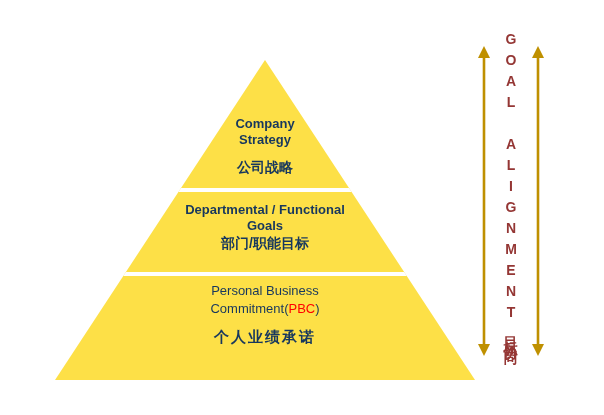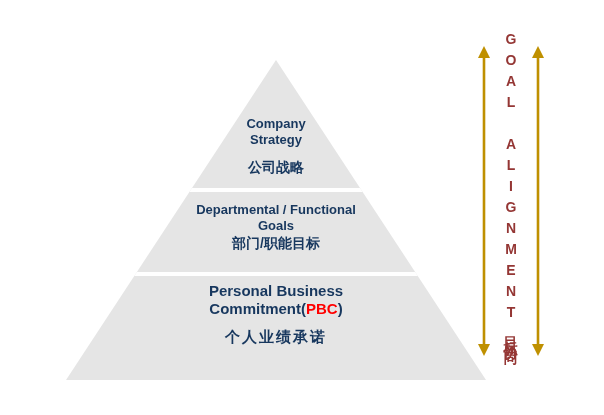--- a/index.html
+++ b/index.html
@@ -14,25 +14,25 @@
   .stage {
     position: relative;
     width: 604px;
     height: 415px;
     background: #ffffff;
   }
 
   
   .pyramid {
     position: absolute;
-    left: 66px;
+    left: 55px;
     top: 60px;
     width: 420px;
     height: 320px;
-    background: #e5e5e5;
+    background: #fde047;
     clip-path: polygon(50% 0%, 100% 100%, 0% 100%);
   }
   .divider {
     position: absolute;
     left: 0;
     right: 0;
     height: 4px;
     background: #ffffff;
   }
   .divider.d1 { top: 128px; }
@@ -56,22 +56,22 @@
   }
   .zh {
     font-weight: bold;
     font-size: 14px;
     line-height: 18px;
   }
   .tier1 .zh { margin-top: 10px; }
   .tier2 .zh { }
 
   .tier3 .en3 {
-    font-weight: bold;
-    font-size: 15px;
+    font-weight: normal;
+    font-size: 13px;
     line-height: 18px;
     width: 210px;
     margin: 0 auto;
   }
   .tier3 .pbc { color: #FF0000; }
   .tier3 .zh3 {
     font-weight: bold;
     font-size: 15px;
     margin-top: 10px;
     letter-spacing: 2px;

